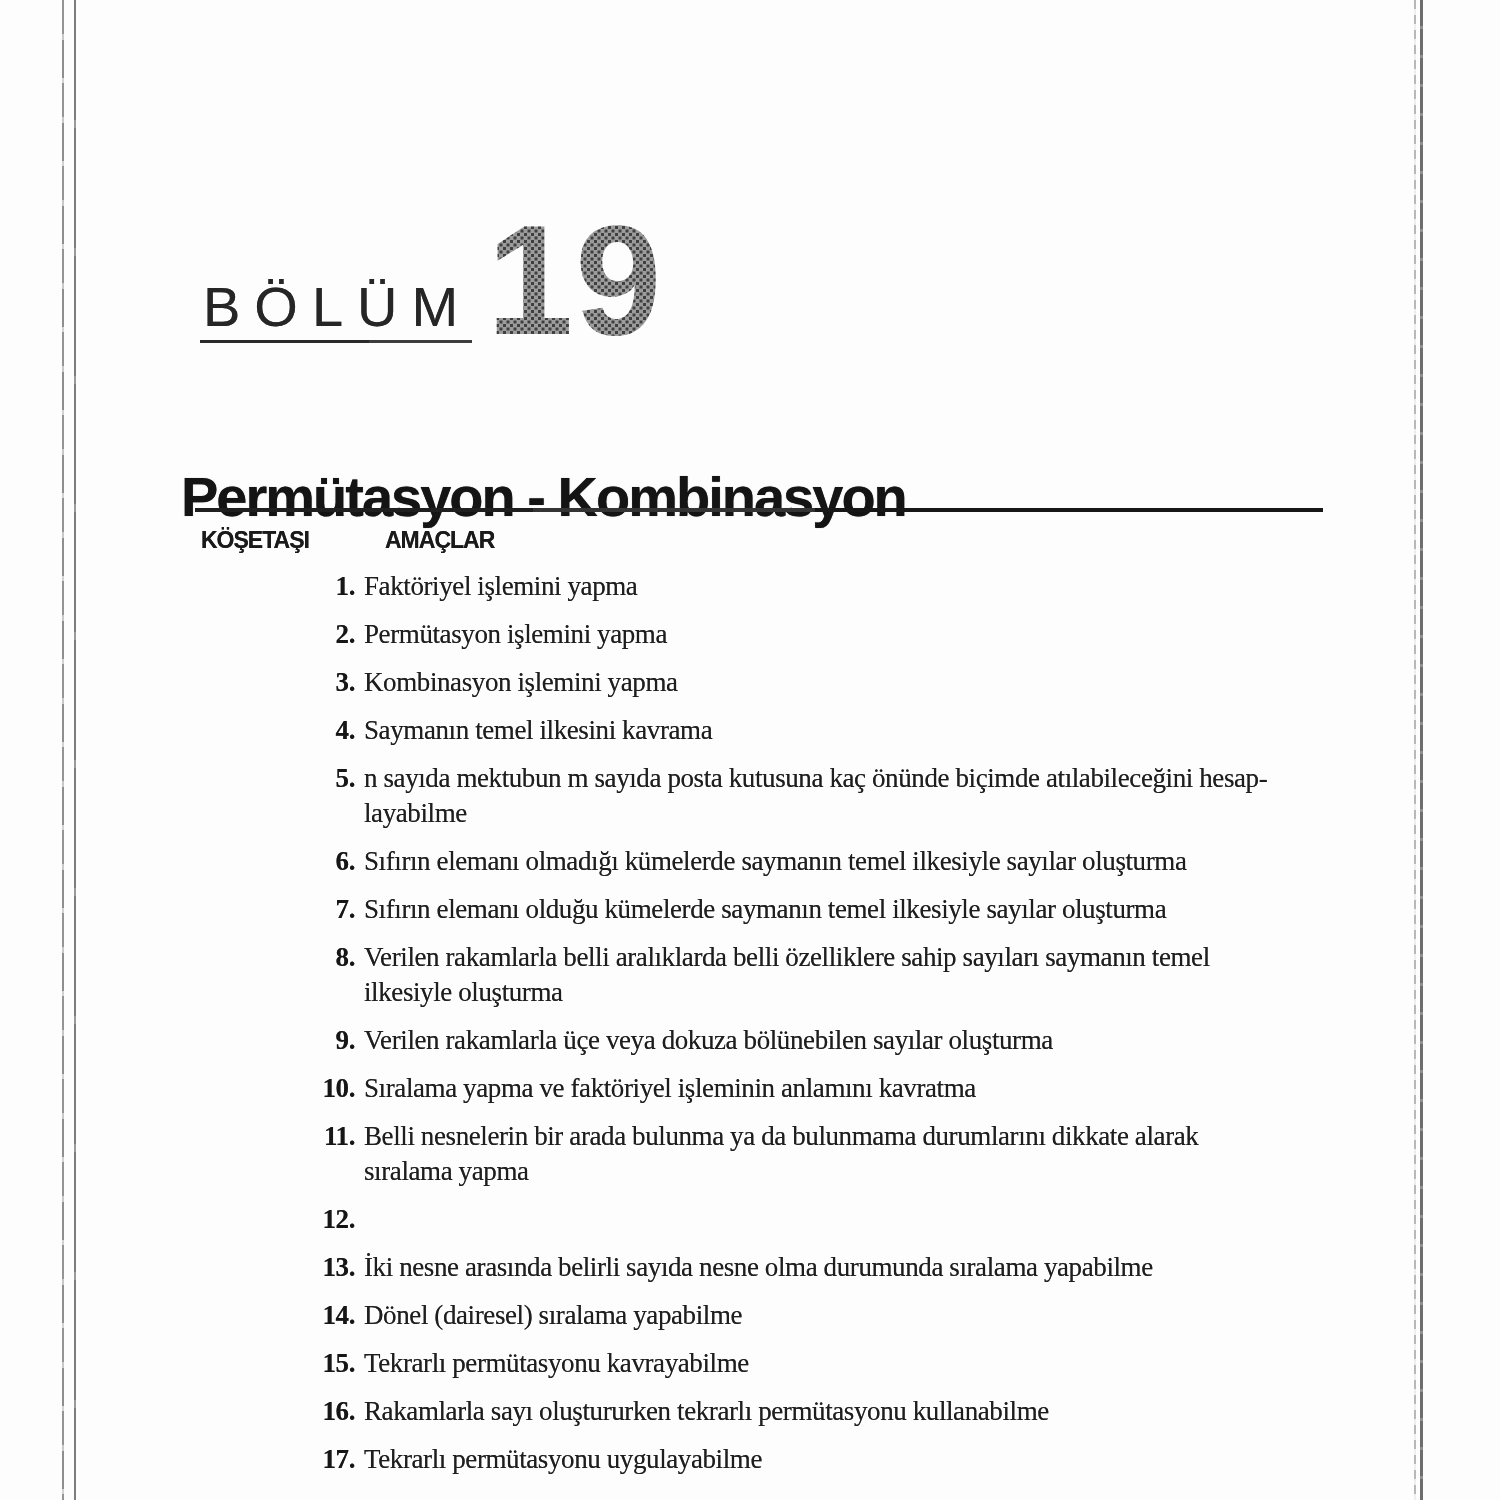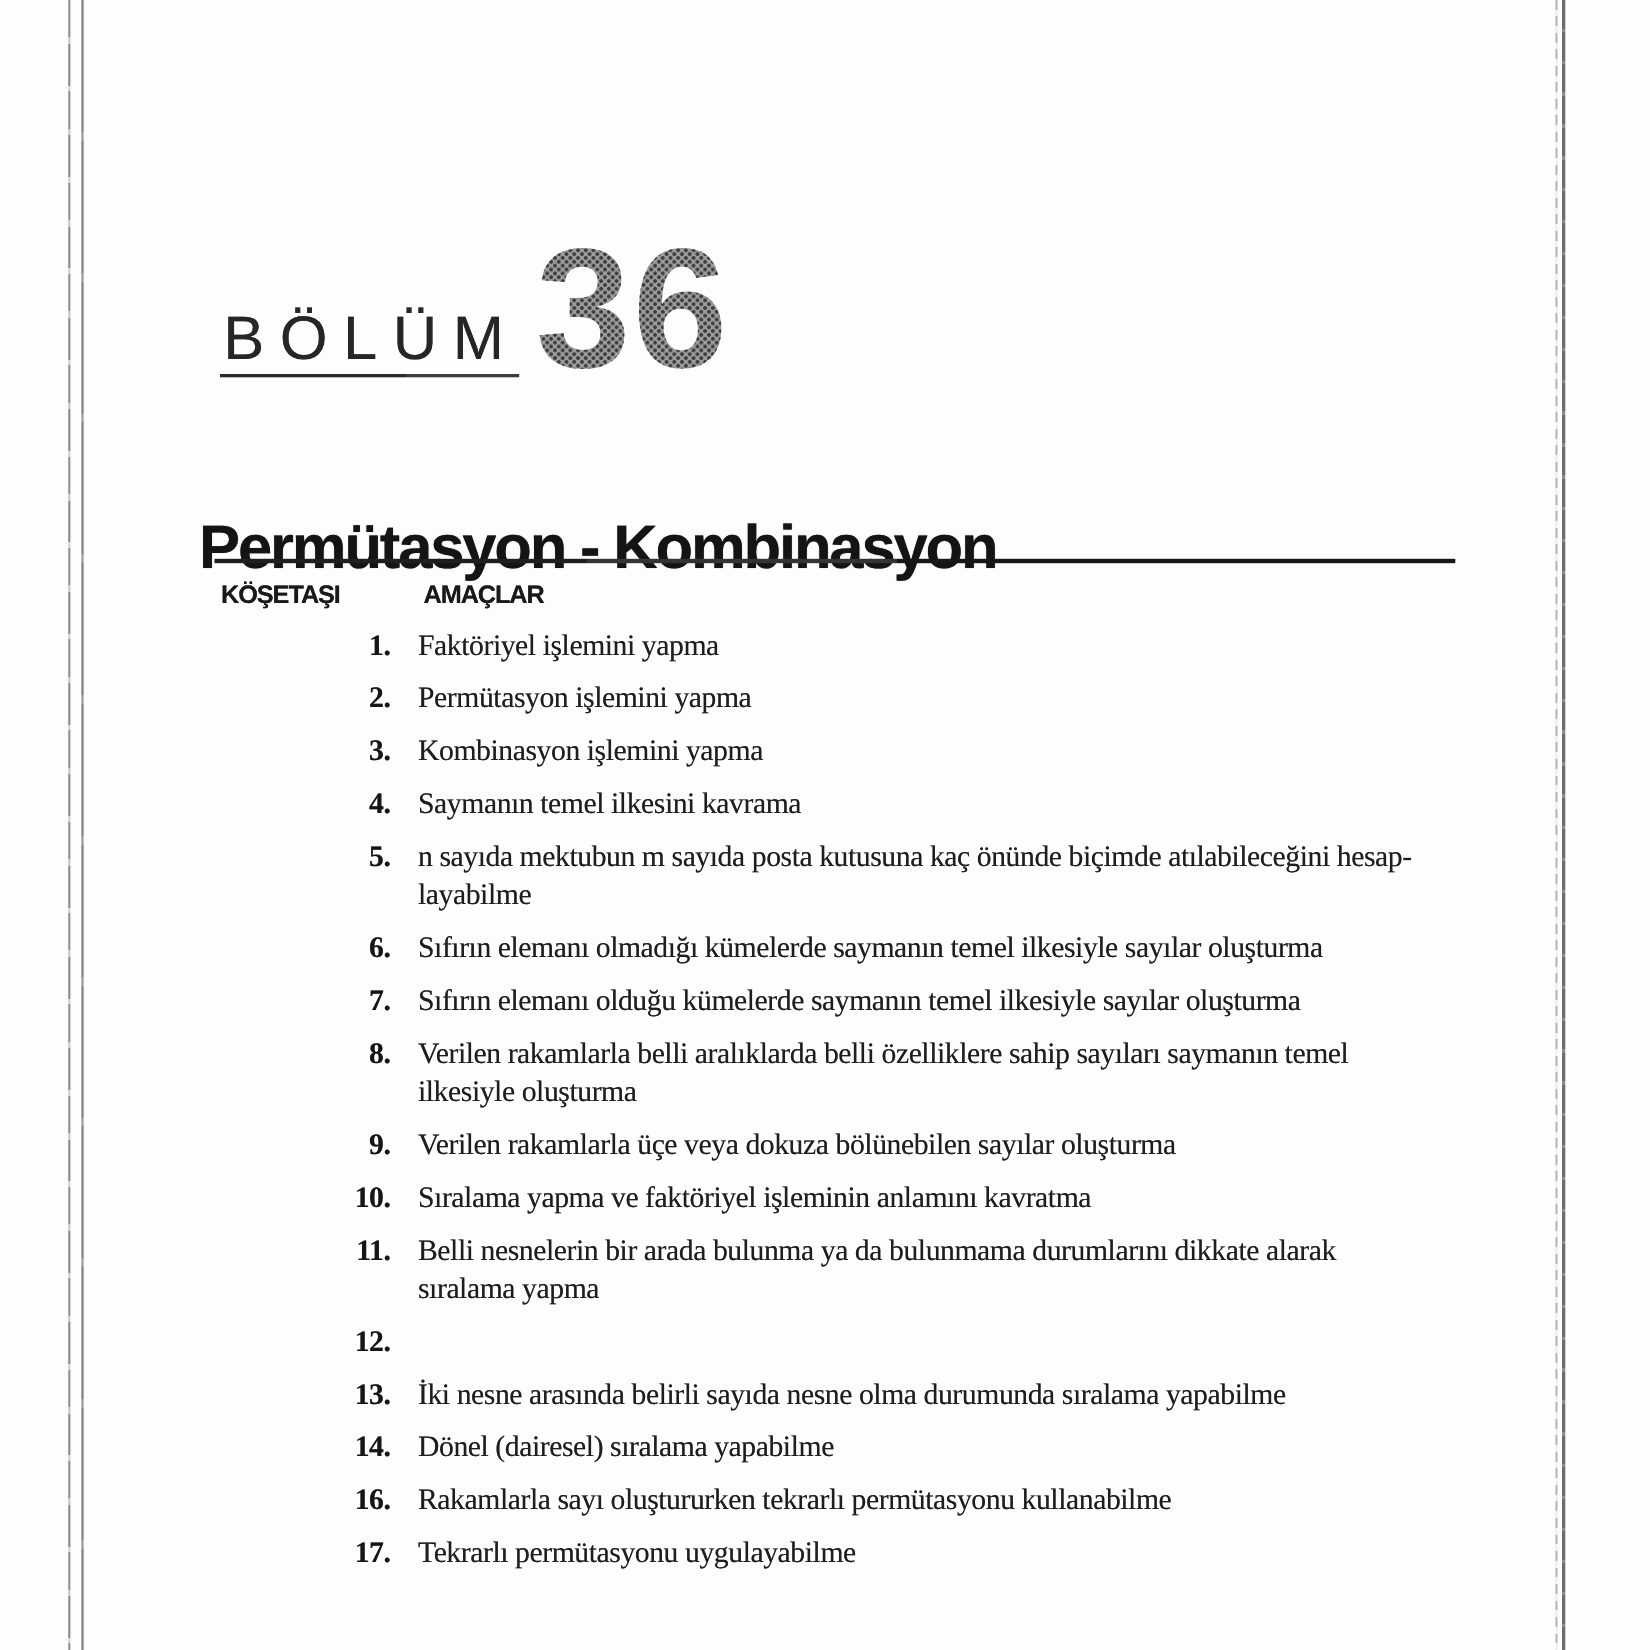--- a/index.html
+++ b/index.html
@@ -130,40 +130,40 @@
     text-shadow: 0 0 0.5px rgba(25,25,25,.65);
   }
   .objective .num {
     flex: 0 0 62px;
     width: 62px;
     text-align: right;
     font-weight: 700;
     color: #161616;
   }
   .objective .text {
-    margin-left: 25px;
+    margin-left: 9px;
     color: #1e1e1e;
   }
   .obj-line { white-space: nowrap; height: 35px; }
 </style>
 </head>
 <body>
 
 <div class="page">
 
   <div class="scan-line left-outer"></div>
   <div class="scan-line left-inner"></div>
   <div class="scan-line right-light"></div>
   <div class="scan-line right-dark"></div>
 
   <div class="chapter-label">BÖLÜM</div>
 
   <div class="chapter-underline"></div>
 
-  <div class="chapter-number">36</div>
+  <div class="chapter-number">19</div>
 
   <h1 class="page-title">Permütasyon - Kombinasyon</h1>
 
   <div class="title-rule"></div>
 
   <div class="section-heading kosetasi">KÖŞETAŞI</div>
 
   <div class="section-heading amaclar">AMAÇLAR</div>
 
   <div class="objectives">
@@ -258,20 +258,26 @@
         </div>
     </div>
 
     <div class="objective">
       <div class="num">14.</div>
       <div class="text">
           <div class="obj-line">Dönel (dairesel) sıralama yapabilme</div>
         </div>
     </div>
 
+    <div class="objective">
+      <div class="num">15.</div>
+      <div class="text">
+          <div class="obj-line">Tekrarlı permütasyonu kavrayabilme</div>
+        </div>
+    </div>
 
     <div class="objective">
       <div class="num">16.</div>
       <div class="text">
           <div class="obj-line">Rakamlarla sayı oluştururken tekrarlı permütasyonu kullanabilme</div>
         </div>
     </div>
 
     <div class="objective">
       <div class="num">17.</div>

